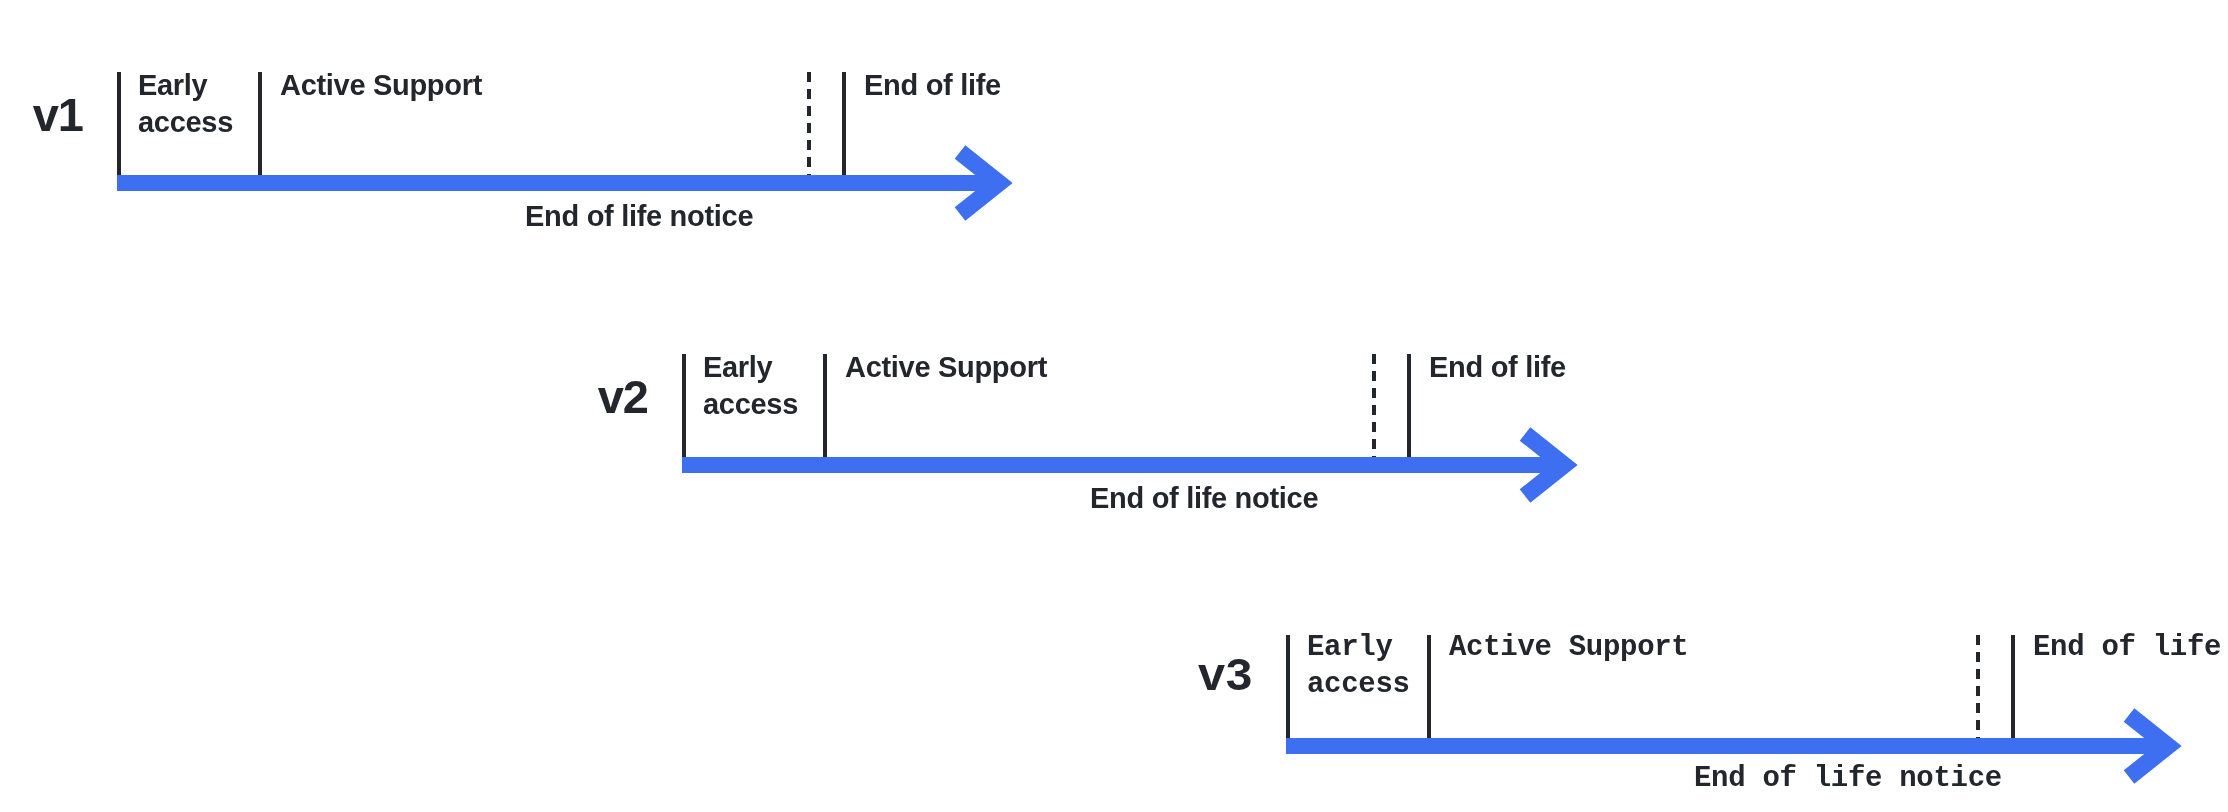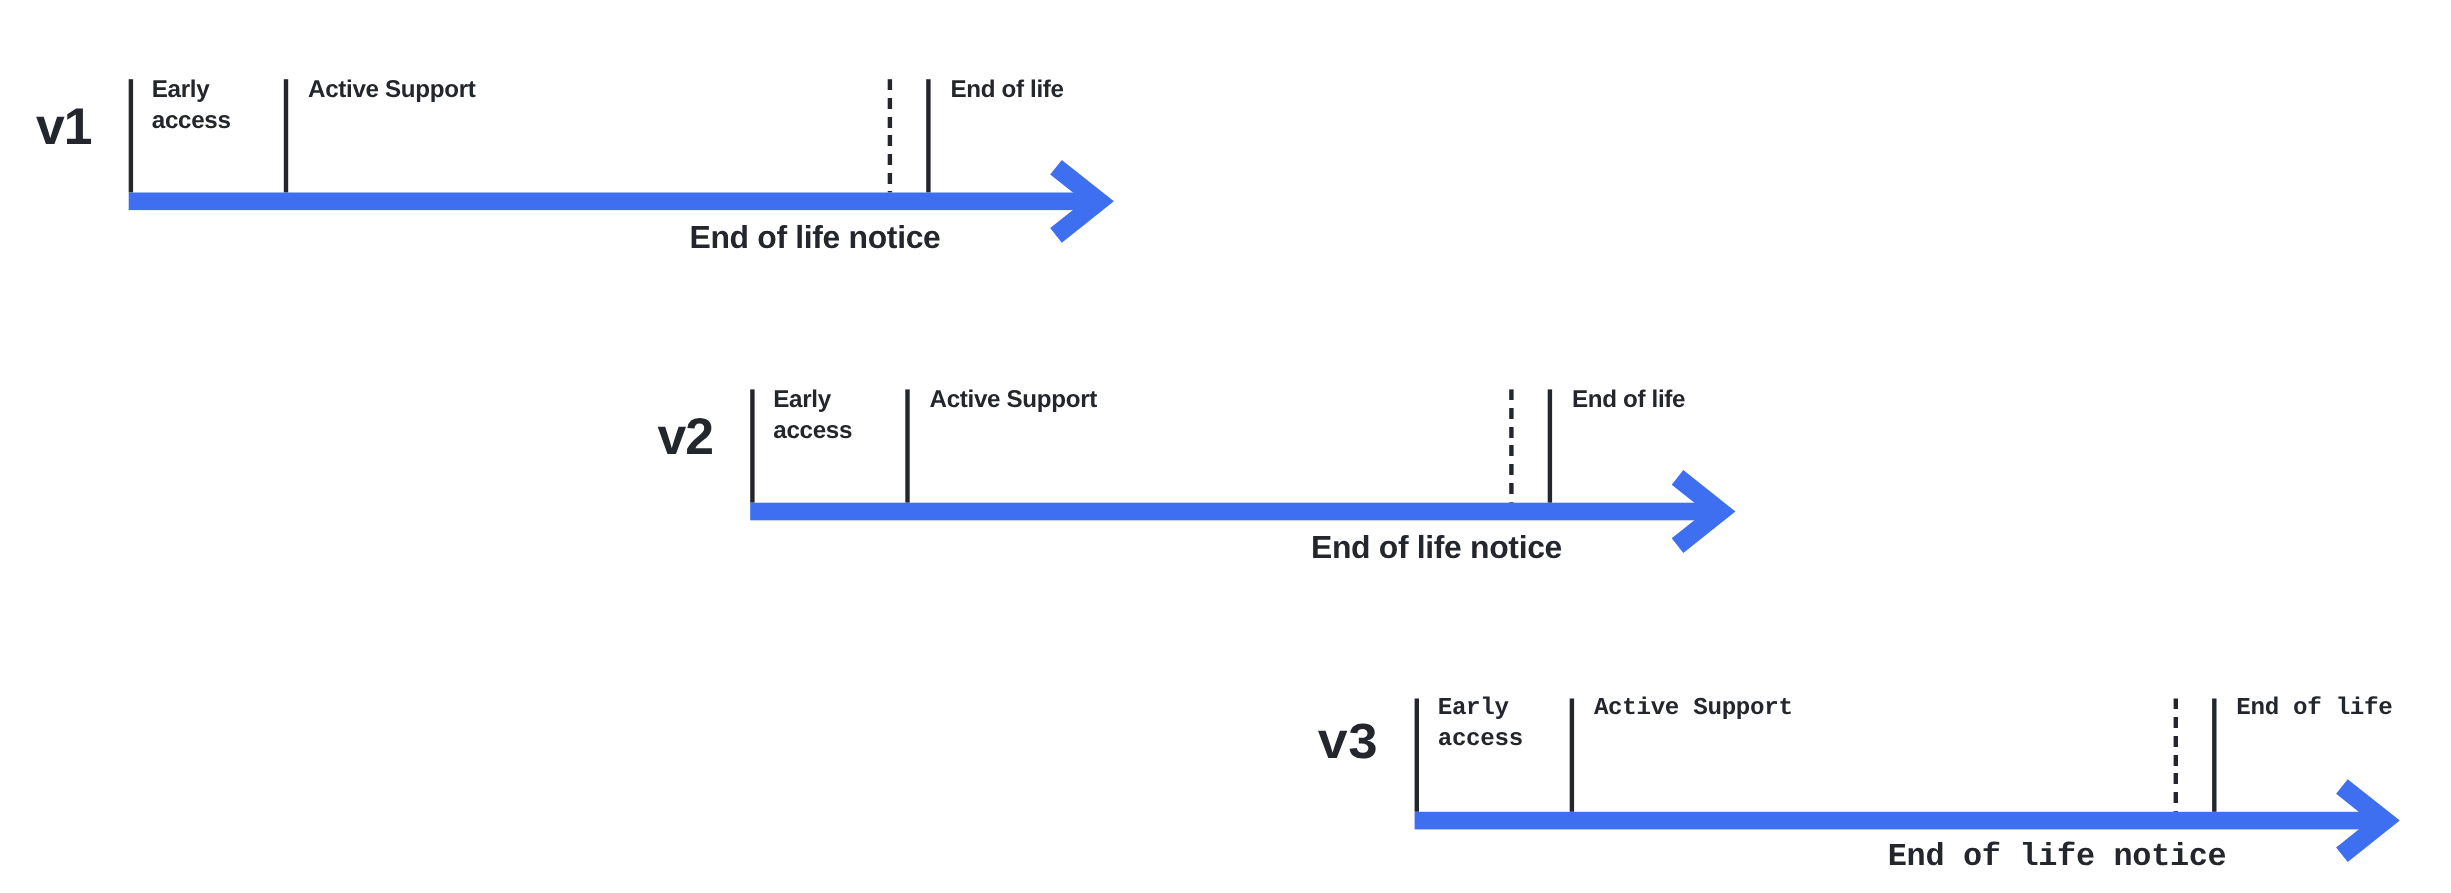--- a/index.html
+++ b/index.html
@@ -50,35 +50,35 @@
       to bottom,
       var(--ink) 0 10px,
       transparent 10px 17px
     );
   }
   .tick-eol { left: 725px; }
 
   .label {
     position: absolute;
     top: -5px;
-    font-size: 22px;
+    font-size: 29px;
     font-weight: 700;
     line-height: 1.27;
     color: var(--ink);
     letter-spacing: -0.3px;
   }
   .label-early   { left: 21px;  width: 108px; }
   .label-active  { left: 163px; width: 430px; white-space: nowrap; }
   .label-eol     { left: 747px; width: 280px; white-space: nowrap; }
   .label-notice  {
     position: absolute;
     left: 408px;
     top: 127px;
     width: 330px;
-    text-align: right;
+    text-align: left;
     font-size: 29px;
     font-weight: 700;
     line-height: 1.2;
     color: var(--ink);
     letter-spacing: -0.3px;
     white-space: nowrap;
   }
 
   .arrow-shaft {
     position: absolute;

